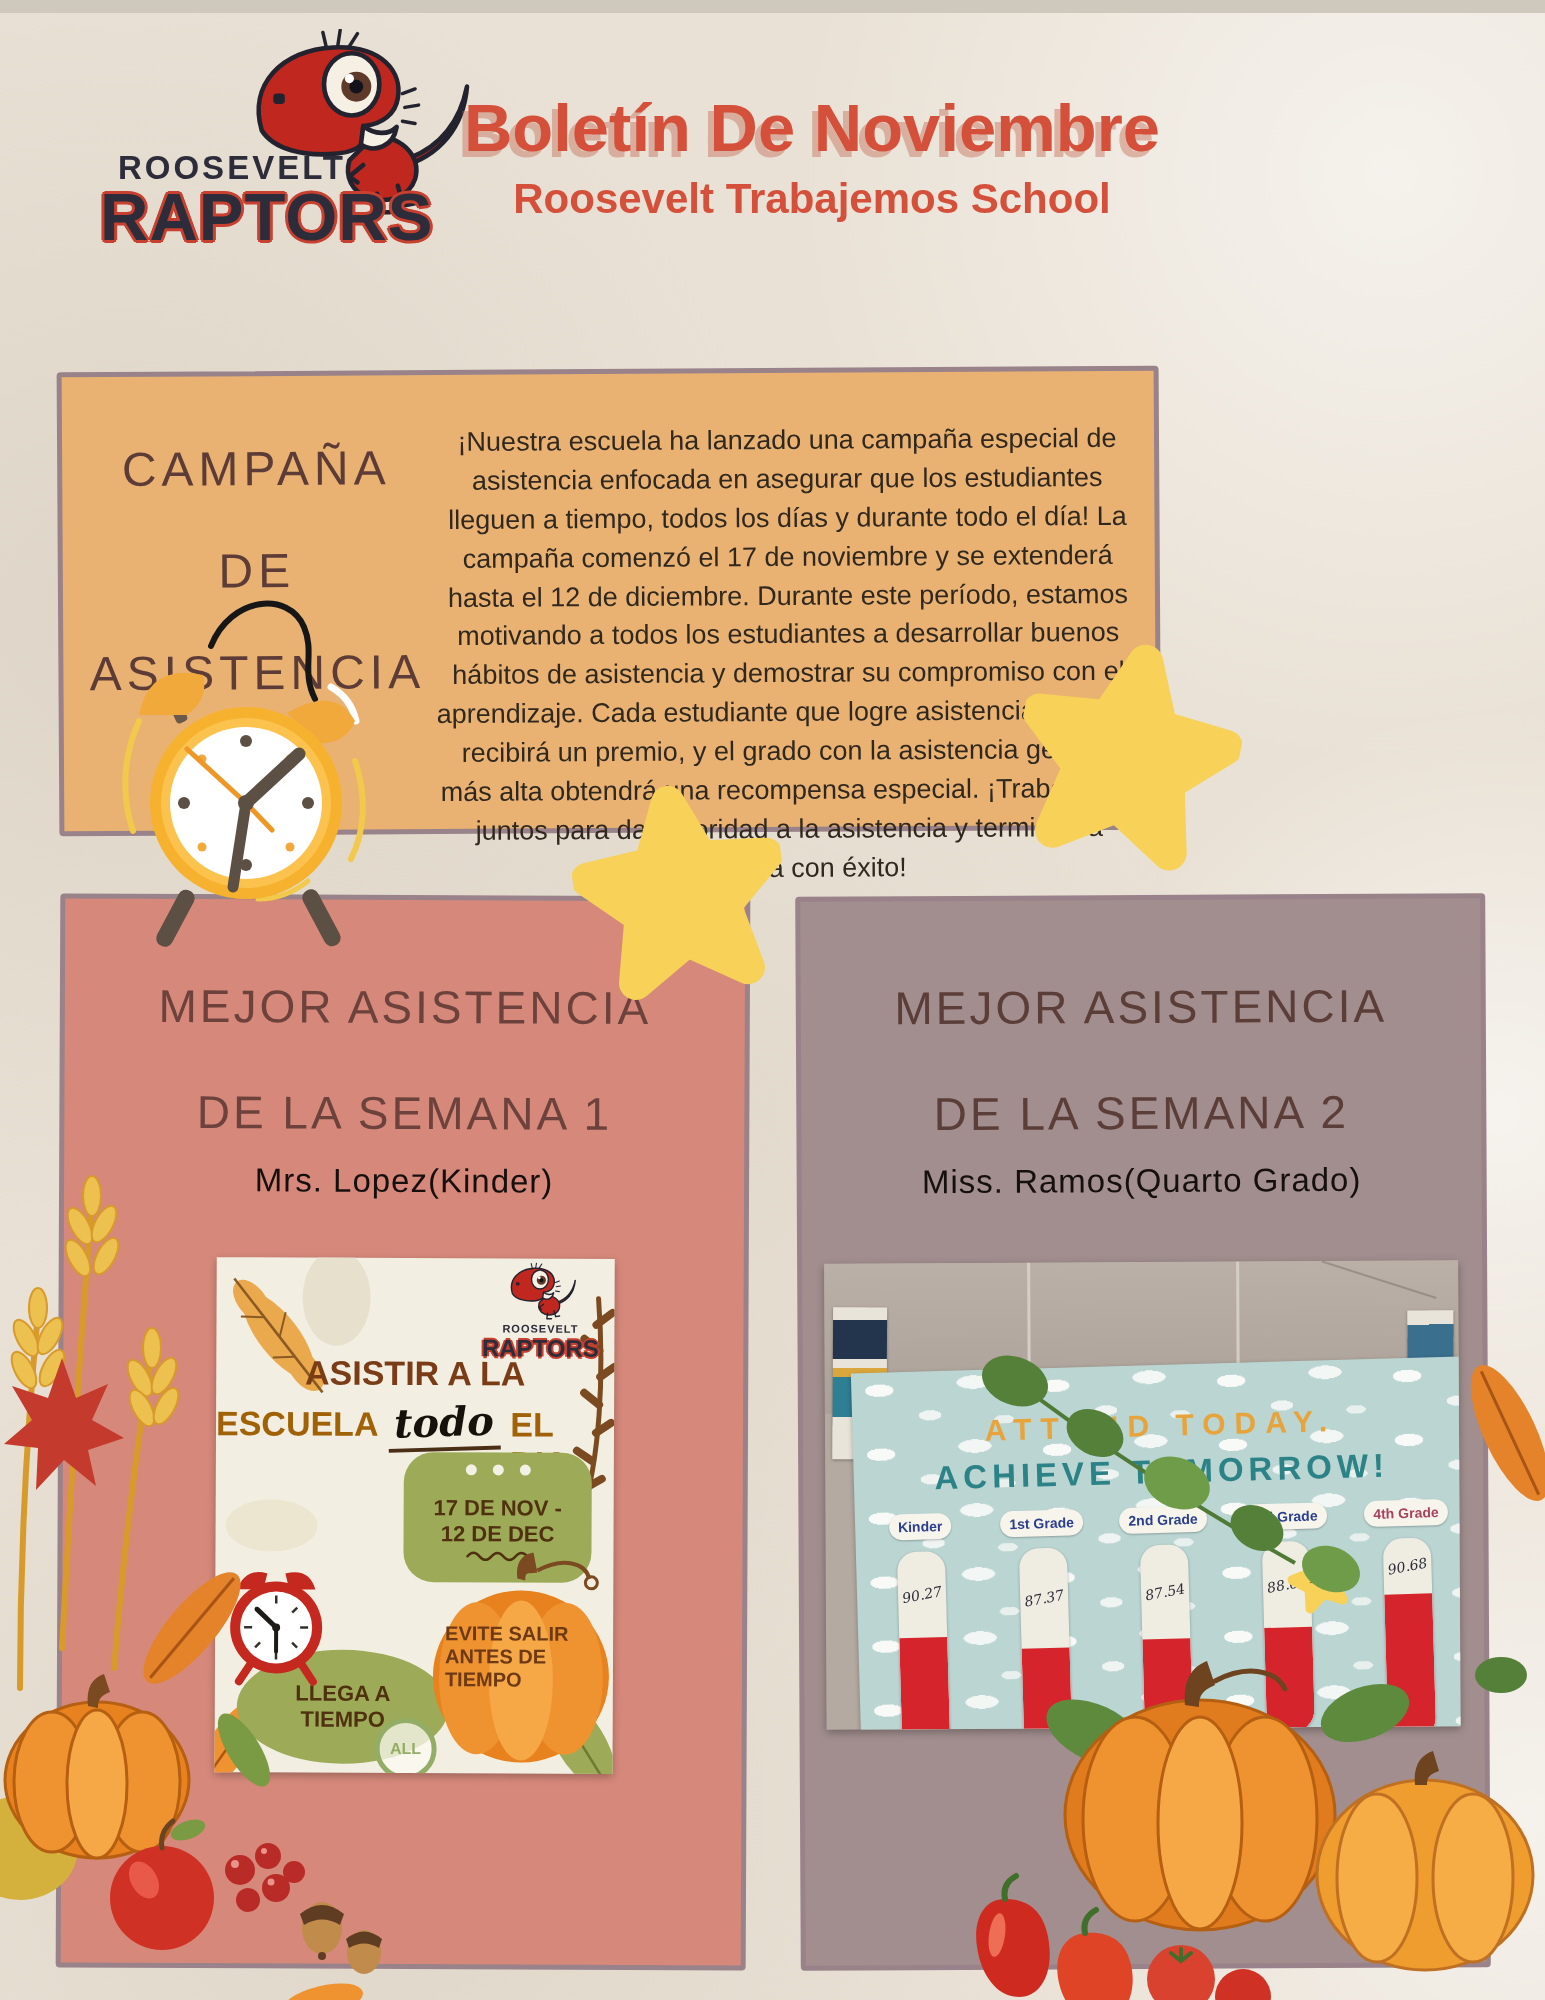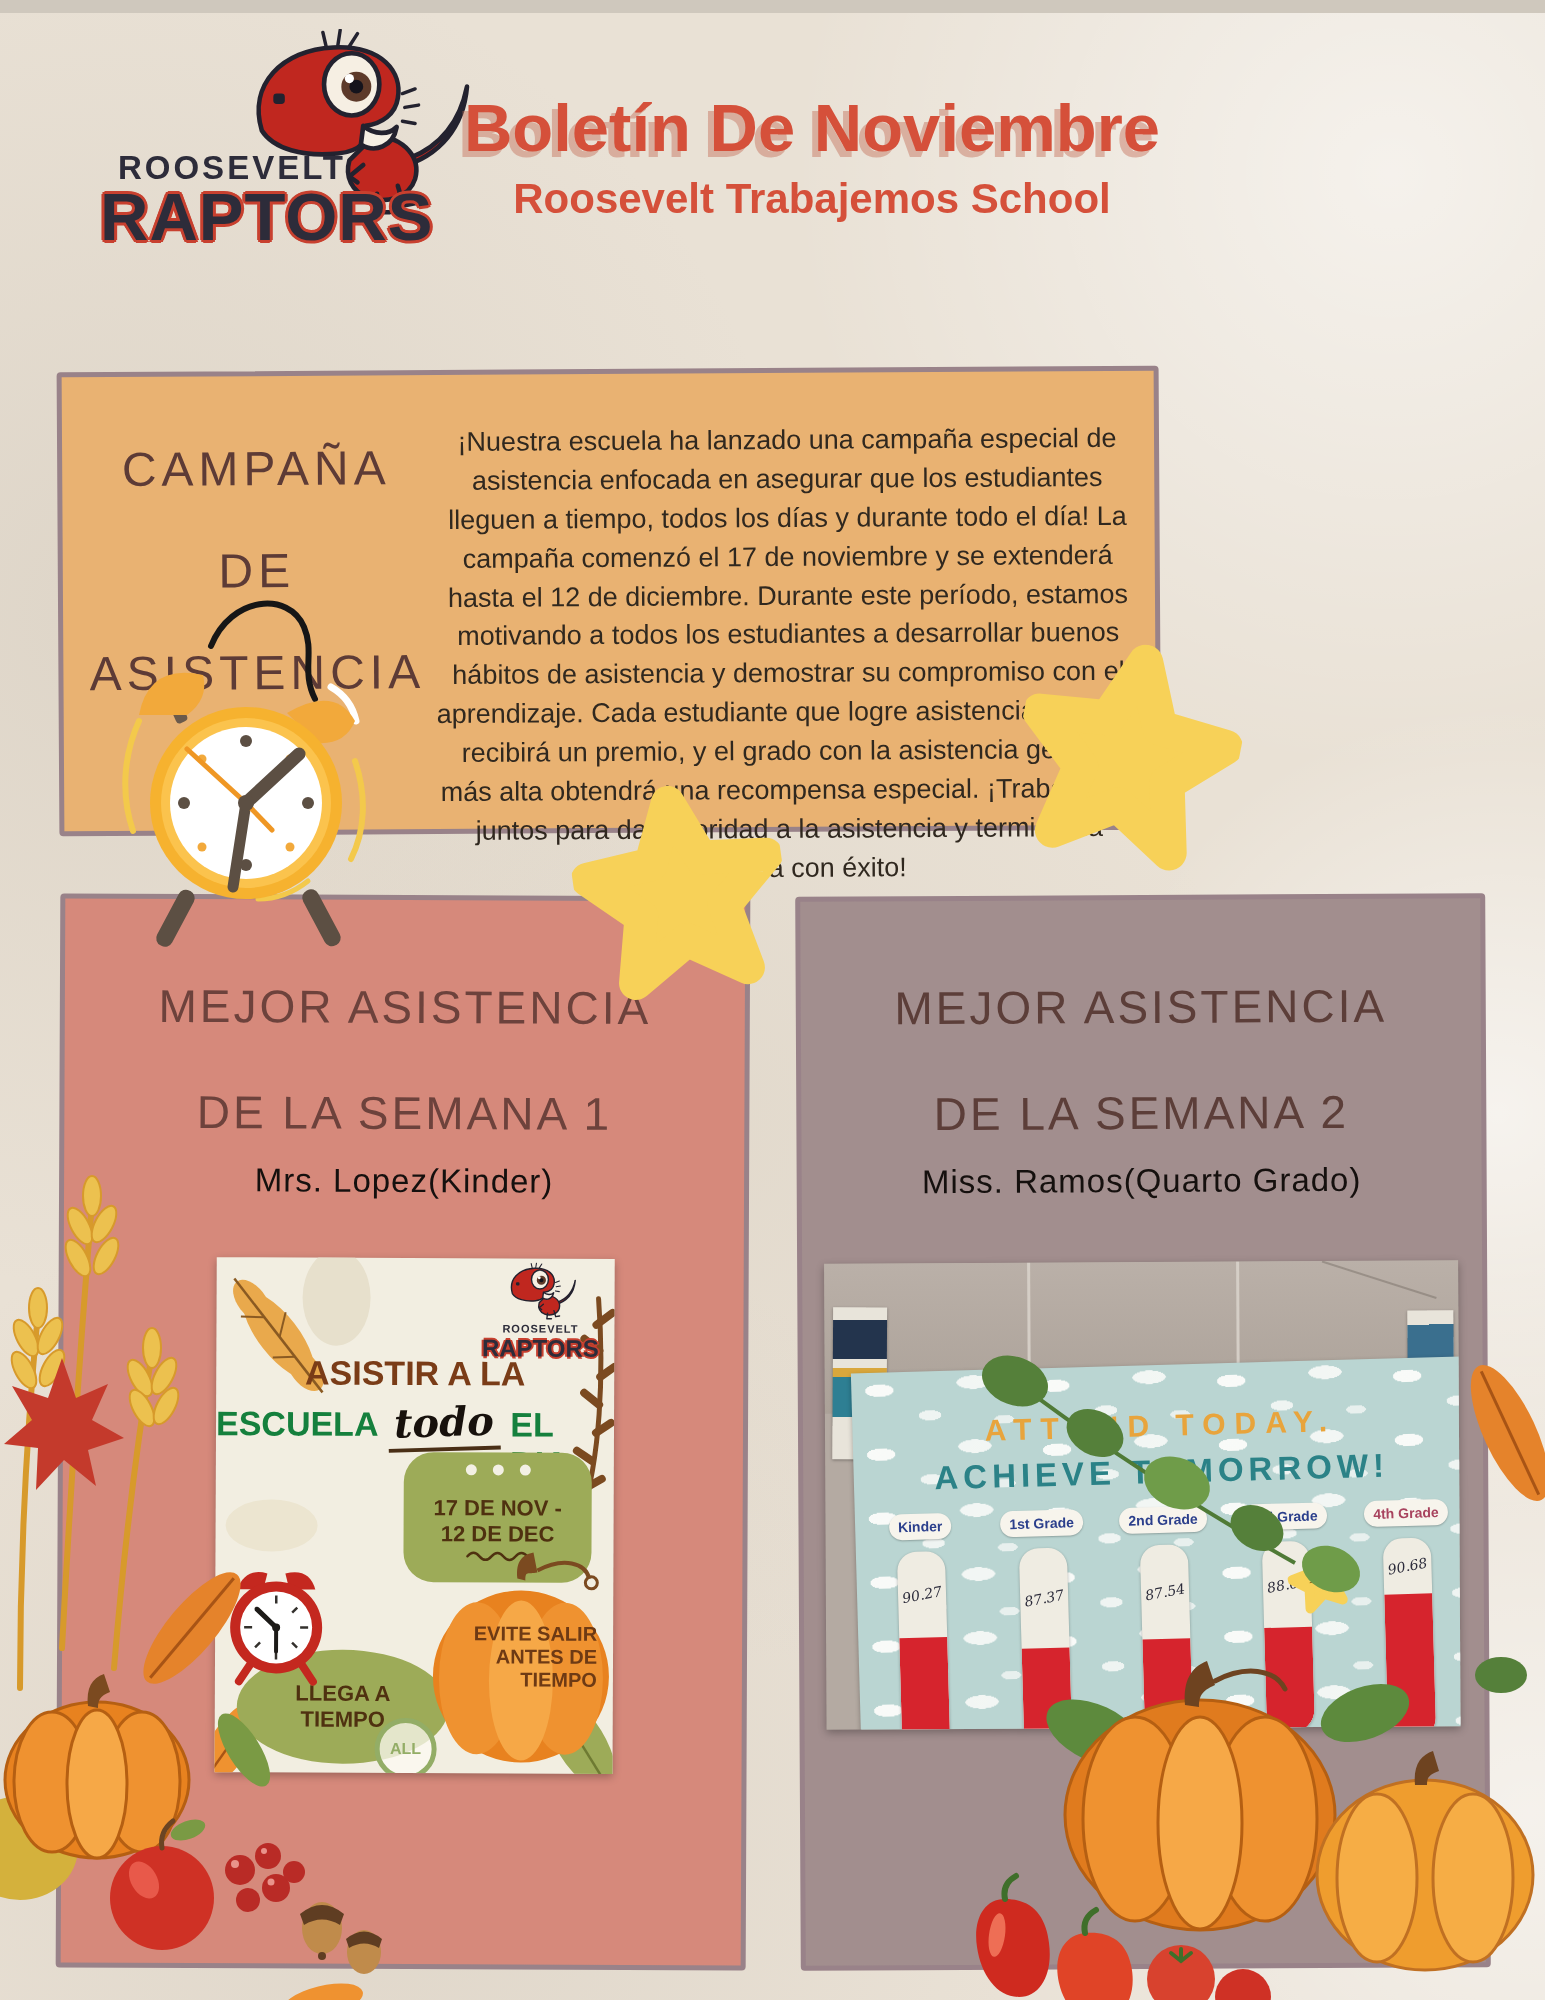--- a/index.html
+++ b/index.html
@@ -63,38 +63,38 @@
   .poster-deco{position:absolute;left:0;top:0;width:398px;height:515px;}
   .poster-logo{position:absolute;right:6px;top:4px;width:136px;text-align:center;z-index:2;}
   .dino-mini{width:84px;height:60px;margin:0 auto;}
   .poster-logo-school{font-size:11px;font-weight:bold;letter-spacing:1px;color:#2d2c3a;}
   .poster-logo-team{font-size:24px;font-weight:bold;color:#2d2c3a;
     text-shadow:-2px 0 0 #c8402f,2px 0 0 #c8402f,0 -2px 0 #c8402f,0 2px 0 #c8402f;}
   .poster-h1{position:absolute;left:0;top:96px;width:100%;text-align:center;
     font-size:34px;font-weight:bold;color:#7a3c17;z-index:2;}
   .poster-h2{position:absolute;left:0;top:140px;width:100%;display:flex;gap:10px;
     justify-content:center;align-items:baseline;z-index:2;}
-  .poster-h2 .hword{font-size:34px;font-weight:bold;color:#15803d;}
+  .poster-h2 .hword{font-size:34px;font-weight:bold;color:#a16207;}
   .script-word{font-family:"DejaVu Serif",serif;font-style:italic;font-weight:bold;
     font-size:40px;color:#17110c;border-bottom:4px solid #4a2f16;padding:0 6px 2px;
     transform:rotate(-2deg);}
   .bubble{position:absolute;display:flex;align-items:center;justify-content:center;
     text-align:center;font-weight:bold;color:#6e3a14;z-index:2;box-sizing:border-box;}
   .bubble-minute{left:16px;top:200px;width:152px;height:144px;background:#e9a64b;
     border-radius:52% 48% 55% 45% / 50% 58% 42% 55%;font-size:21px;padding:12px;}
   .bubble-dates{left:188px;top:194px;width:188px;height:130px;background:#9dab58;
     border-radius:30px;font-size:22px;color:#4f3110;flex-direction:column;padding:30px 18px 8px;}
   .dates-dots{position:absolute;top:12px;left:0;width:100%;display:flex;gap:16px;
     justify-content:center;}
   .dates-dots span{width:11px;height:11px;border-radius:50%;background:#f3f0e4;}
   .bubble-arrive{left:22px;top:392px;width:212px;height:114px;background:#9dab58;
     border-radius:50%;font-size:22px;color:#4f3110;padding:10px 26px;}
   .clock-mini{position:absolute;left:0;top:298px;width:122px;height:132px;z-index:3;}
   .pumpkin-wrap{position:absolute;left:216px;top:290px;width:180px;height:224px;z-index:2;}
-  .pumpkin-text{position:absolute;left:14px;top:74px;width:152px;text-align:right;
+  .pumpkin-text{position:absolute;left:14px;top:74px;width:152px;text-align:left;
     font-size:20px;font-weight:bold;color:#6e3a14;}
   .badge-all{position:absolute;left:160px;top:460px;width:52px;height:52px;
     border:5px solid #93ad66;border-radius:50%;background:rgba(252,250,242,.75);
     display:flex;align-items:center;justify-content:center;font-size:16px;font-weight:bold;
     color:#93ad66;z-index:3;}
 
   
   .photo{position:absolute;left:22px;top:362px;width:634px;height:466px;background:#b4aaa2;
     overflow:hidden;box-shadow:0 3px 8px rgba(0,0,0,.3);}
   .photo-wall{position:absolute;left:0;top:0;width:100%;height:150px;

